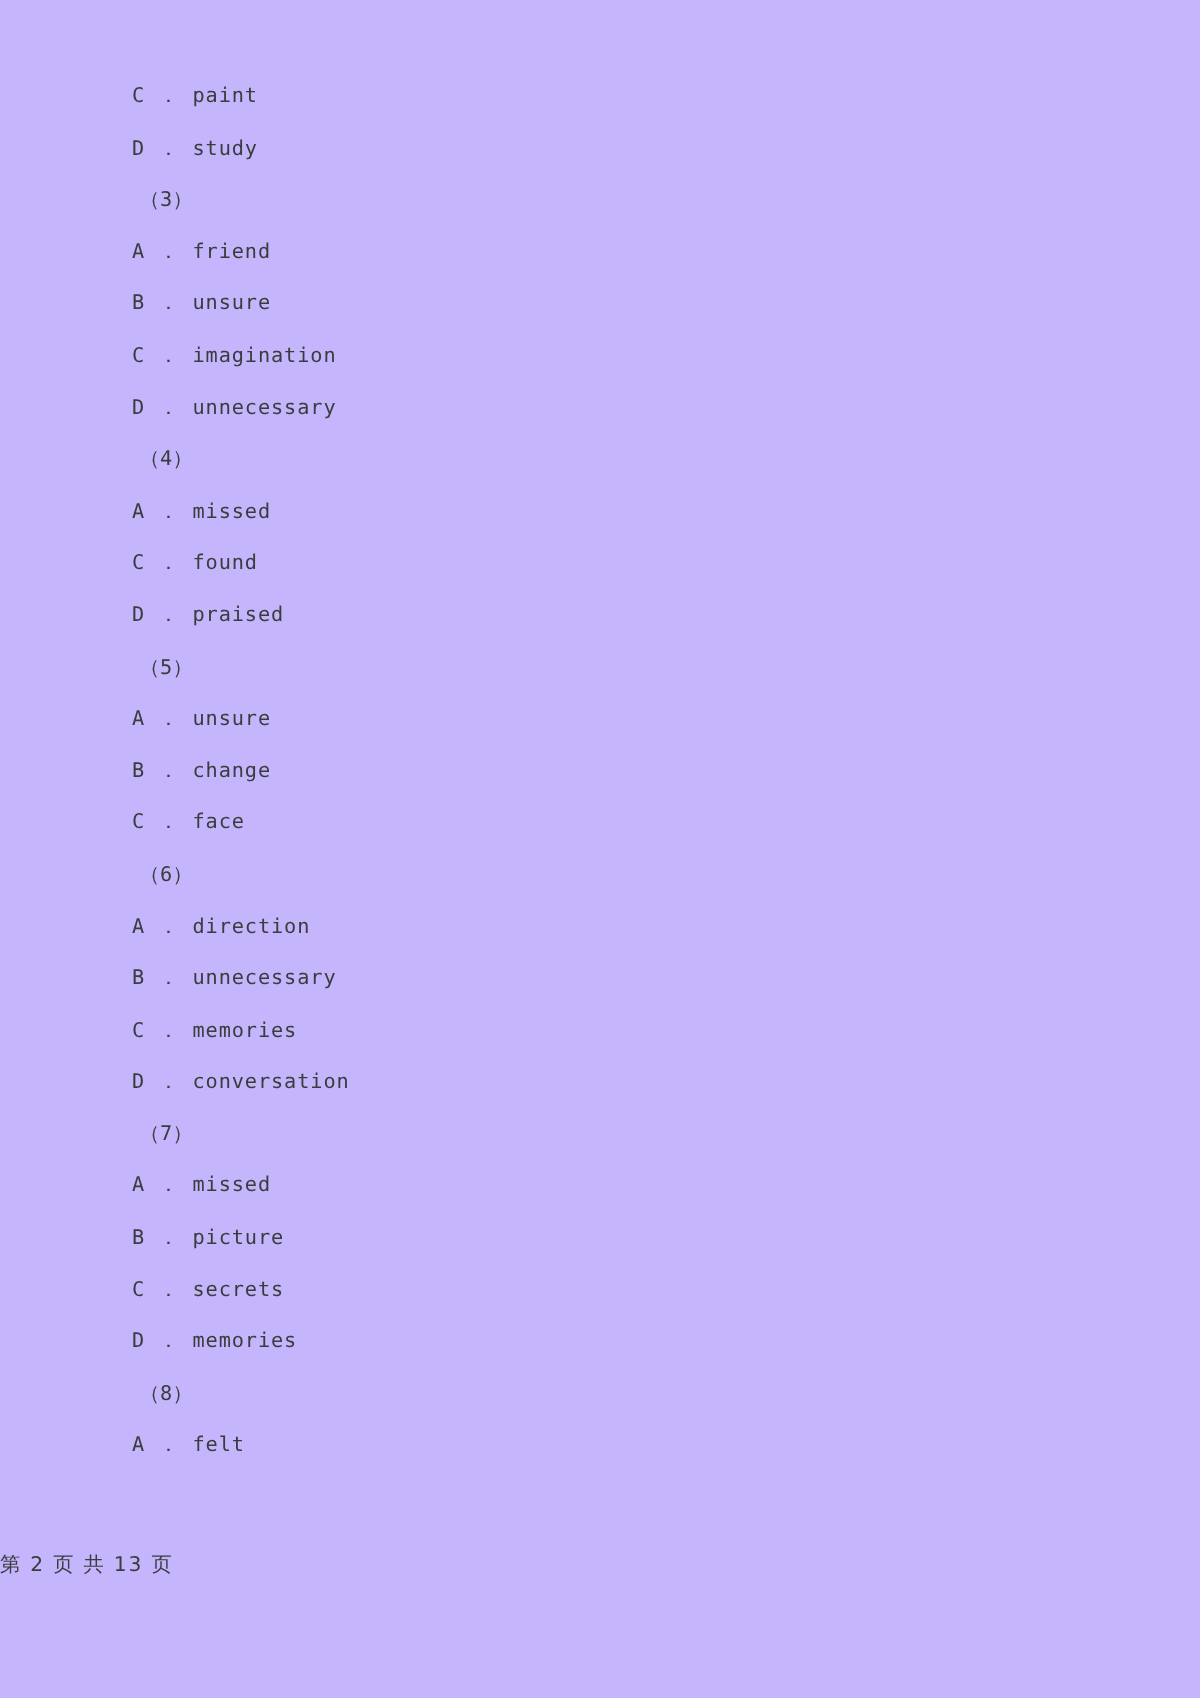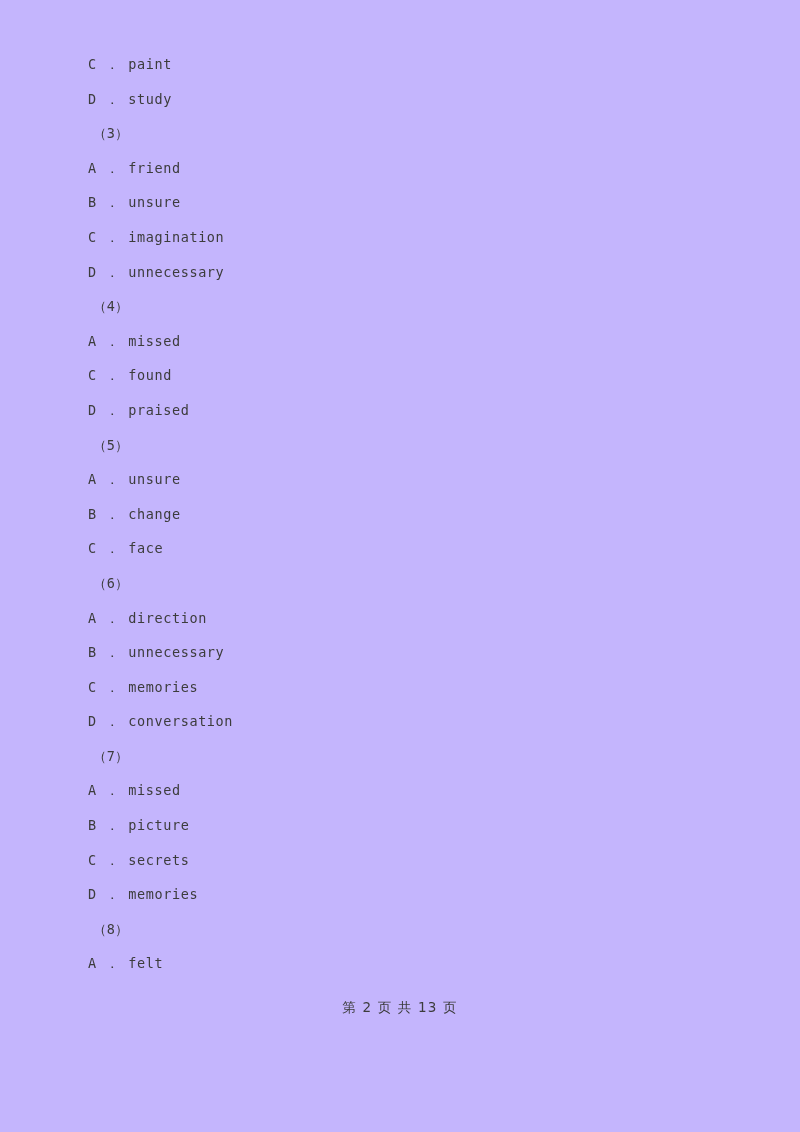--- a/index.html
+++ b/index.html
@@ -53,23 +53,23 @@
   }
   .opt-sep {
     display: inline;
   }
   .opt-text {
     display: inline;
   }
   .footer {
     position: absolute;
     left: 0;
-    top: 996px;
+    top: 1032px;
     width: 800px;
-    text-align: center;
+    text-align: left;
     font-size: 13.5px;
     line-height: 22px;
     letter-spacing: 1.2px;
     color: #3c3c3c;
     font-family: "DejaVu Sans", "Liberation Sans", sans-serif;
     white-space: pre;
   }
 </style>
 </head>
 <body>

